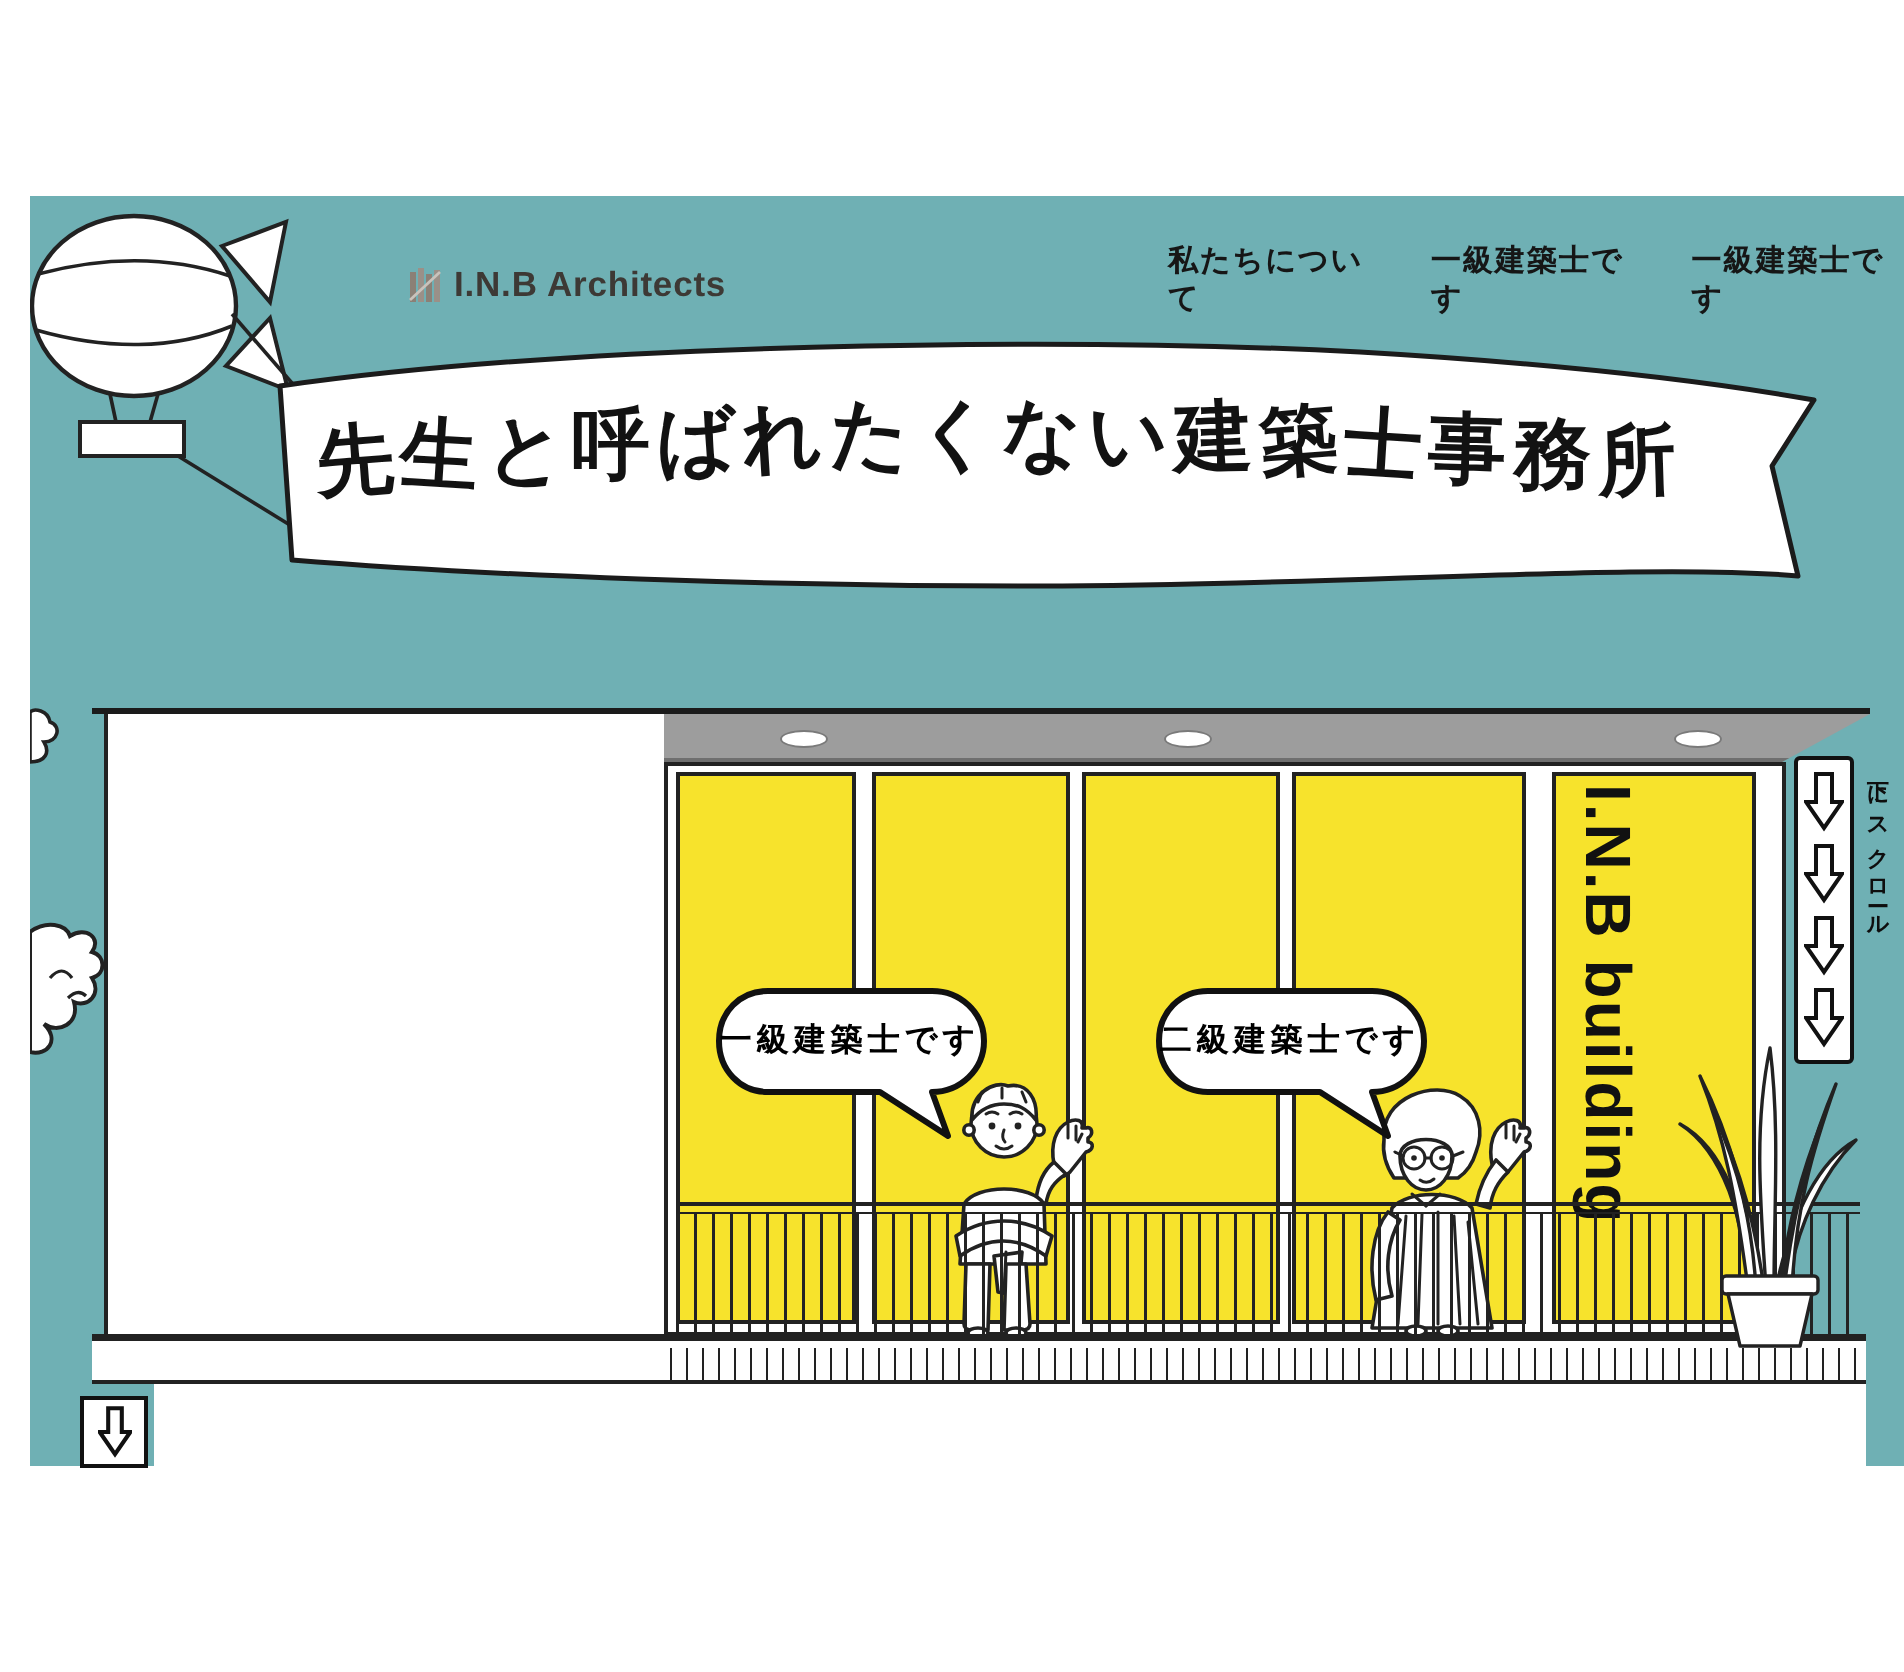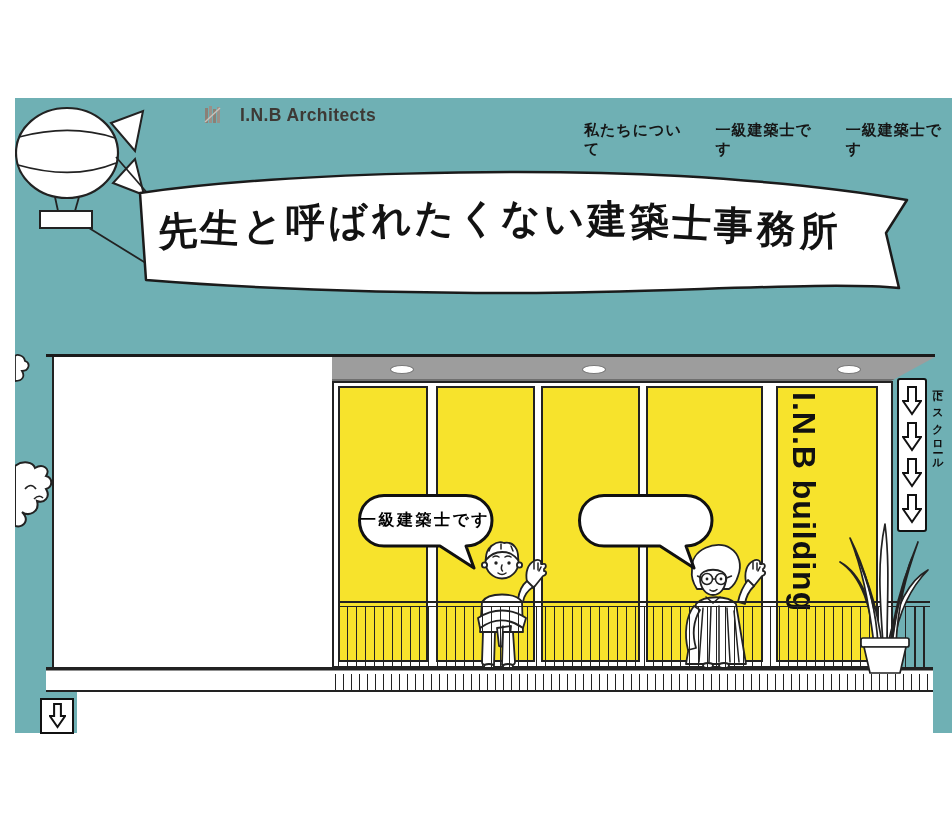--- a/index.html
+++ b/index.html
@@ -4,21 +4,21 @@
 <style>
   html,body{margin:0;padding:0;background:#fff;}
   #page{position:relative;width:952px;height:836px;background:#fff;overflow:hidden;
         font-family:"Liberation Sans","DejaVu Sans",sans-serif;color:#111;}
   .abs{position:absolute;}
 
   
   .teal-bg{left:15px;top:98px;width:937px;height:635px;background:var(--teal,#6fb0b4);}
 
   
-  .logo-wrap{left:204px;top:105px;display:flex;align-items:flex-start;gap:18px;}
+  .logo-wrap{left:204px;top:132px;display:flex;align-items:flex-end;gap:5px;}
   .logo-text{font-size:17.5px;font-weight:bold;color:#3d3935;letter-spacing:.4px;}
   .nav{left:584px;top:121px;display:flex;gap:24px;}
   .nav-item{font-size:15px;color:#161616;letter-spacing:1px;font-weight:bold;cursor:pointer;}
 
   
   .banner-svg{left:105px;top:160px;}
   .banner-text{left:158px;top:200px;width:680px;height:64px;display:flex;
                justify-content:space-between;align-items:center;}
   .banner-text span{font-size:39px;font-weight:800;color:#121212;display:inline-block;line-height:1;}
 
@@ -246,20 +246,21 @@
   </svg>
 
   <svg class="abs bubble-1" width="140" height="82" viewBox="0 0 140 82">
     <path d="M26,1.5 H108 C122,1.5 134,12 134,26.5 C134,41 122,52 108,52 L116,74 L82,52 H26 C12,52 1.5,41 1.5,26.5 C1.5,12 12,1.5 26,1.5 Z" fill="#fff" stroke="#111" stroke-width="3" stroke-linejoin="round"></path>
   </svg>
   <div class="abs bubble-1 bubble-label">一級建築士です</div>
 
   <svg class="abs bubble-2" width="140" height="82" viewBox="0 0 140 82">
     <path d="M26,1.5 H108 C122,1.5 134,12 134,26.5 C134,41 122,52 108,52 L116,74 L82,52 H26 C12,52 1.5,41 1.5,26.5 C1.5,12 12,1.5 26,1.5 Z" fill="#fff" stroke="#111" stroke-width="3" stroke-linejoin="round"></path>
   </svg>
+  <div class="abs bubble-2 bubble-label">二級建築士です</div>
 
   <div class="abs down-box">
     <svg width="17" height="26" viewBox="0 0 20 30">
         <path d="M6,1 H14 V15 H19 L10,28 L1,15 H6 Z" fill="#fff" stroke="#111" stroke-width="2.4"></path>
       </svg>
   </div>
 
 </div>
 
 </body></html>

